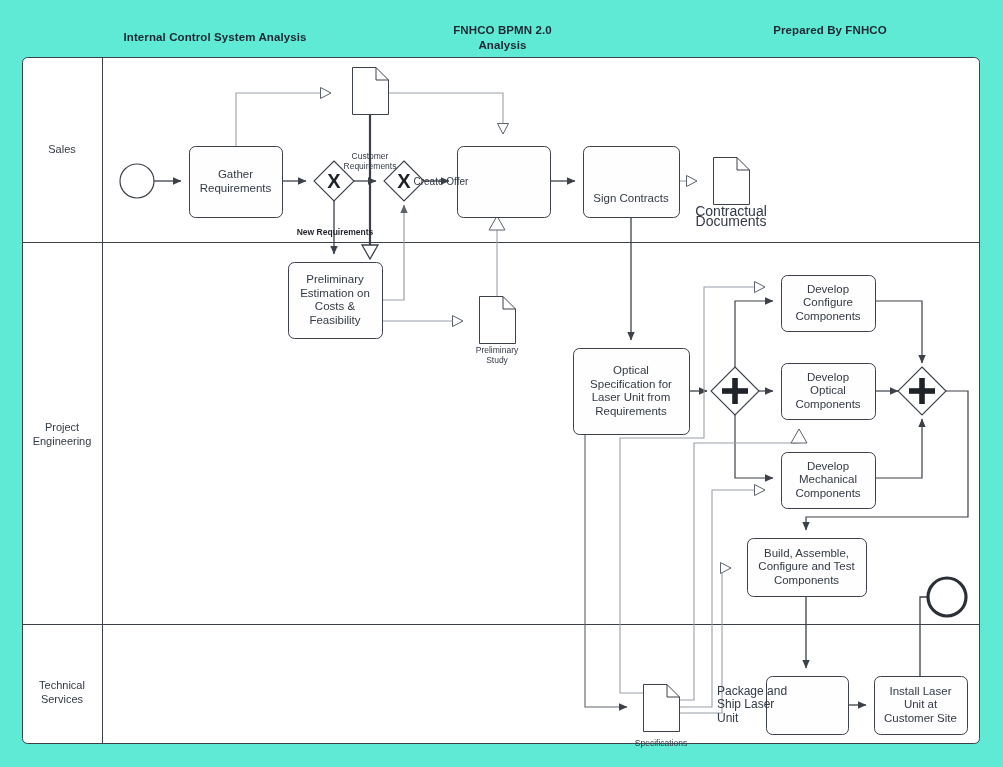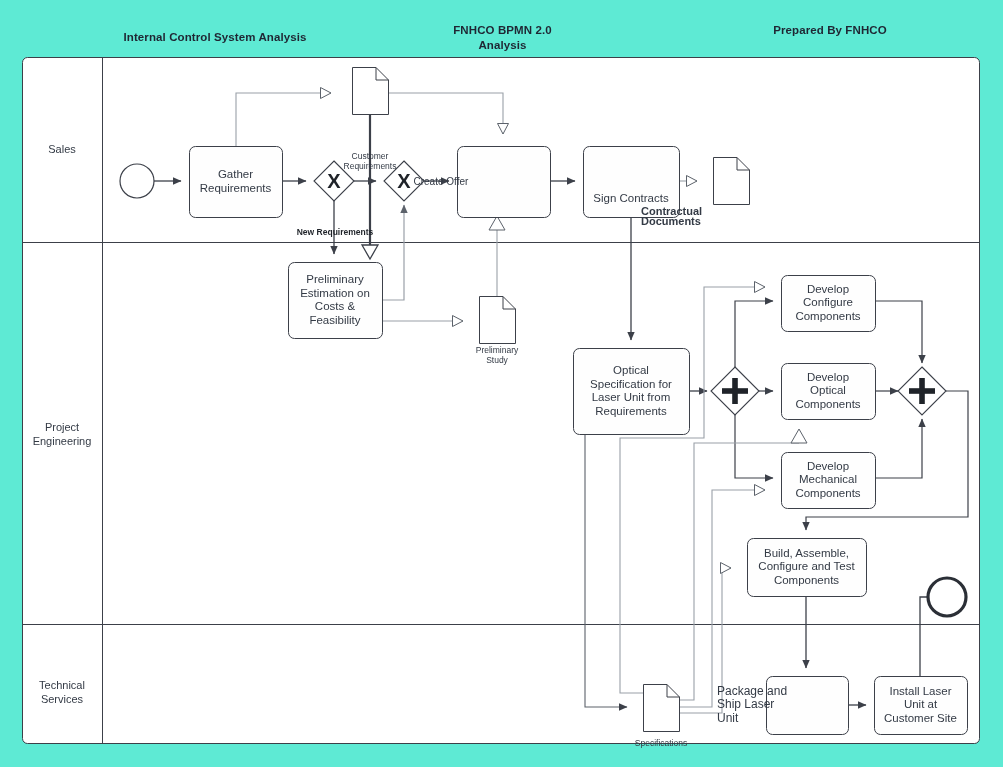--- a/index.html
+++ b/index.html
@@ -343,21 +343,21 @@
       </div>
       <div style="position: absolute; left: 830.5px; top: 684.75px; width: 180px; text-align: center; font-size: 11.5px; line-height: 13.5px; color: rgb(51, 58, 69); font-weight: normal; pointer-events: none;">
         <div>Install Laser</div>
         <div>Unit at</div>
         <div>Customer Site</div>
       </div>
       <div style="position: absolute; left: 280px; top: 115.5px; width: 180px; text-align: center; font-size: 8.5px; line-height: 10.5px; color: rgb(51, 58, 69); font-weight: normal; pointer-events: none; margin-top: 35px;">
         <div>Customer</div>
         <div>Requirements</div>
       </div>
-      <div style="position: absolute; left: 641px; top: 205.5px; width: 180px; font-size: 11px; line-height: 10.5px; color: rgb(51, 58, 69); font-weight: bold; pointer-events: none;">
+      <div style="position: absolute; left: 641px; top: 205.5px; width: 180px; text-align: center; font-size: 14px; line-height: 10.5px; color: rgb(51, 58, 69); font-weight: normal; pointer-events: none;">
         <div>Contractual</div>
         <div>Documents</div>
       </div>
       <div style="position: absolute; left: 407px; top: 344.5px; width: 180px; text-align: center; font-size: 8.5px; line-height: 10.5px; color: rgb(51, 58, 69); font-weight: normal; pointer-events: none;">
         <div>Preliminary</div>
         <div>Study</div>
       </div>
       <div style="position: absolute; left: 571px; top: 737.75px; width: 180px; text-align: center; font-size: 8.5px; line-height: 10.5px; color: rgb(51, 58, 69); font-weight: normal; pointer-events: none;">
         <div>Specifications</div>
       </div>

